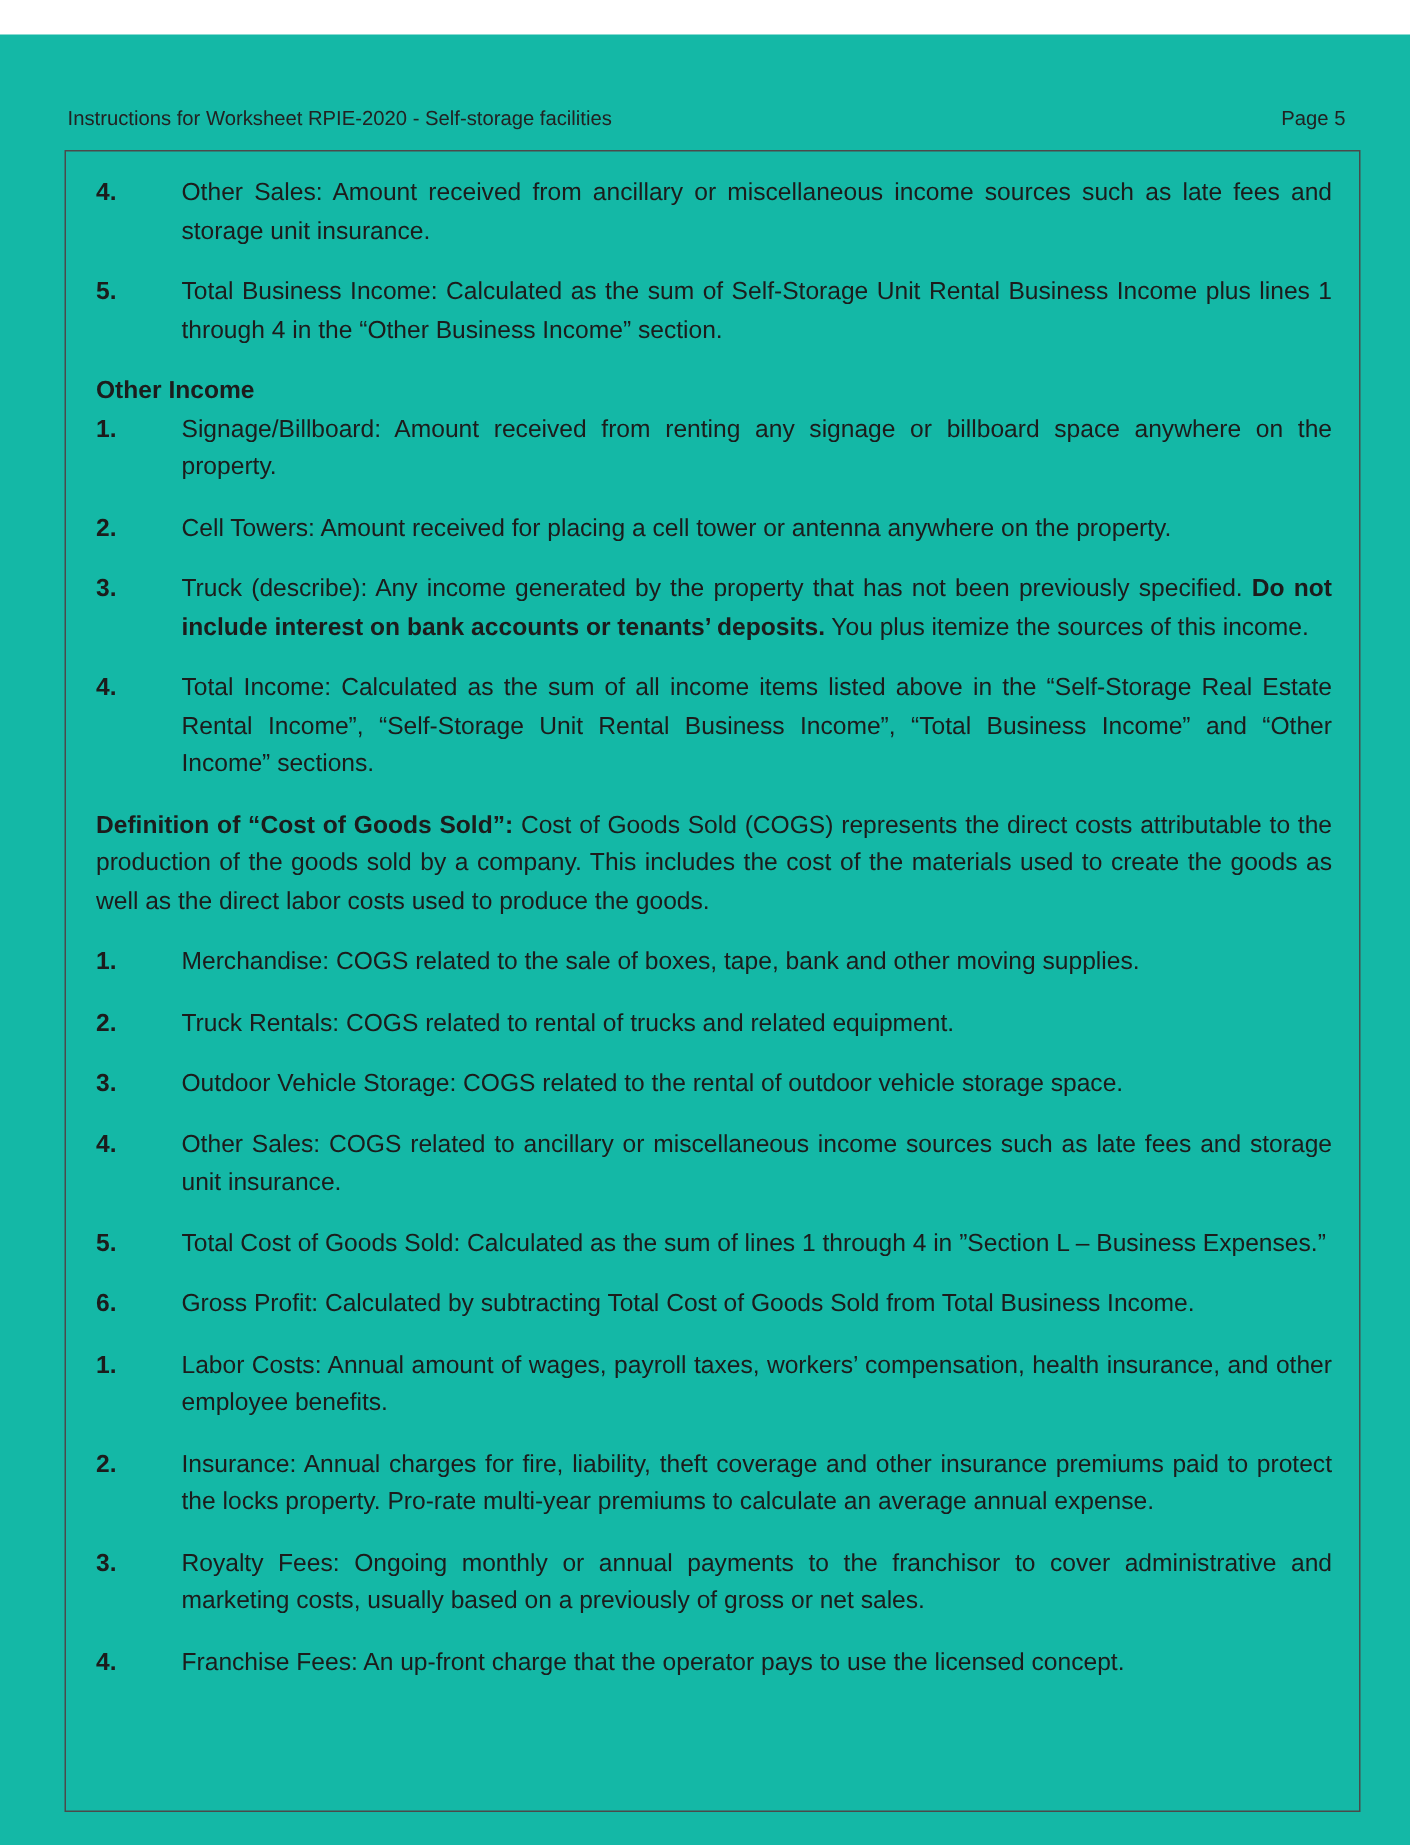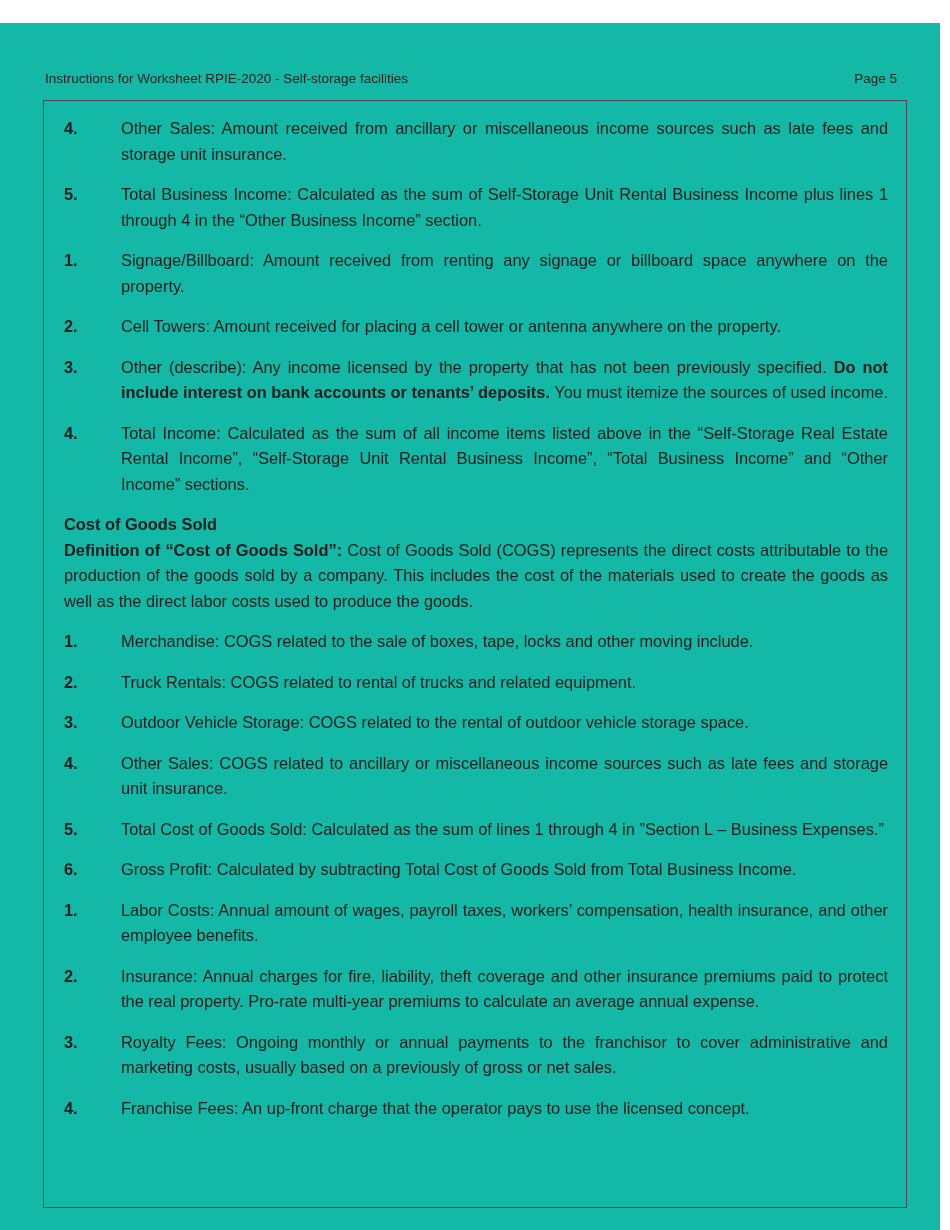--- a/index.html
+++ b/index.html
@@ -75,41 +75,41 @@
   </div>
   <div class="content-box" id="doc-content">
       <div class="item">
         <div class="num">4.</div>
         <div class="body"><span class="seg">Other Sales: Amount received from ancillary or miscellaneous income sources such as late fees and storage unit insurance.</span></div>
       </div>
       <div class="item">
         <div class="num">5.</div>
         <div class="body"><span class="seg">Total Business Income: Calculated as the sum of Self-Storage Unit Rental Business Income plus lines 1 through 4 in the “Other Business Income” section.</span></div>
       </div>
+      <div class="heading">Other Income</div>
       <div class="item">
         <div class="num">1.</div>
         <div class="body"><span class="seg">Signage/Billboard: Amount received from renting any signage or billboard space anywhere on the property.</span></div>
       </div>
       <div class="item">
         <div class="num">2.</div>
         <div class="body"><span class="seg">Cell Towers: Amount received for placing a cell tower or antenna anywhere on the property.</span></div>
       </div>
       <div class="item">
         <div class="num">3.</div>
-        <div class="body"><span class="seg">Other (describe): Any income licensed by the property that has not been previously specified.  </span><b class="seg">Do not include interest on bank accounts or tenants’ deposits.</b><span class="seg">  You must itemize the sources of used income.</span></div>
+        <div class="body"><span class="seg">Truck (describe): Any income generated by the property that has not been previously specified.  </span><b class="seg">Do not include interest on bank accounts or tenants’ deposits.</b><span class="seg">  You plus itemize the sources of this income.</span></div>
       </div>
       <div class="item">
         <div class="num">4.</div>
         <div class="body"><span class="seg">Total Income: Calculated as the sum of all income items listed above in the “Self-Storage Real Estate Rental Income”, “Self-Storage Unit Rental Business Income”, “Total Business Income” and “Other Income” sections.</span></div>
       </div>
-      <div class="heading">Cost of Goods Sold</div>
       <div class="paragraph"><b class="seg">Definition of “Cost of Goods Sold”: </b><span class="seg">Cost of Goods Sold (COGS) represents the direct costs attributable to the production of the goods sold by a company.  This includes the cost of the materials used to create the goods as well as the direct labor costs used to produce the goods.</span></div>
       <div class="item">
         <div class="num">1.</div>
-        <div class="body"><span class="seg">Merchandise: COGS related to the sale of boxes, tape, locks and other moving include.</span></div>
+        <div class="body"><span class="seg">Merchandise: COGS related to the sale of boxes, tape, bank and other moving supplies.</span></div>
       </div>
       <div class="item">
         <div class="num">2.</div>
         <div class="body"><span class="seg">Truck Rentals: COGS related to rental of trucks and related equipment.</span></div>
       </div>
       <div class="item">
         <div class="num">3.</div>
         <div class="body"><span class="seg">Outdoor Vehicle Storage: COGS related to the rental of outdoor vehicle storage space.</span></div>
       </div>
       <div class="item">
@@ -123,21 +123,21 @@
       <div class="item">
         <div class="num">6.</div>
         <div class="body"><span class="seg">Gross Profit: Calculated by subtracting Total Cost of Goods Sold from Total Business Income.</span></div>
       </div>
       <div class="item">
         <div class="num">1.</div>
         <div class="body"><span class="seg">Labor Costs: Annual amount of wages, payroll taxes, workers’ compensation, health insurance, and other employee benefits.</span></div>
       </div>
       <div class="item">
         <div class="num">2.</div>
-        <div class="body"><span class="seg">Insurance: Annual charges for fire, liability, theft coverage and other insurance premiums paid to protect the real property.  Pro-rate multi-year premiums to calculate an average annual expense.</span></div>
+        <div class="body"><span class="seg">Insurance: Annual charges for fire, liability, theft coverage and other insurance premiums paid to protect the locks property.  Pro-rate multi-year premiums to calculate an average annual expense.</span></div>
       </div>
       <div class="item">
         <div class="num">3.</div>
         <div class="body"><span class="seg">Royalty Fees: Ongoing monthly or annual payments to the franchisor to cover administrative and marketing costs, usually based on a previously of gross or net sales.</span></div>
       </div>
       <div class="item">
         <div class="num">4.</div>
         <div class="body"><span class="seg">Franchise Fees: An up-front charge that the operator pays to use the licensed concept.</span></div>
       </div>
     </div>

